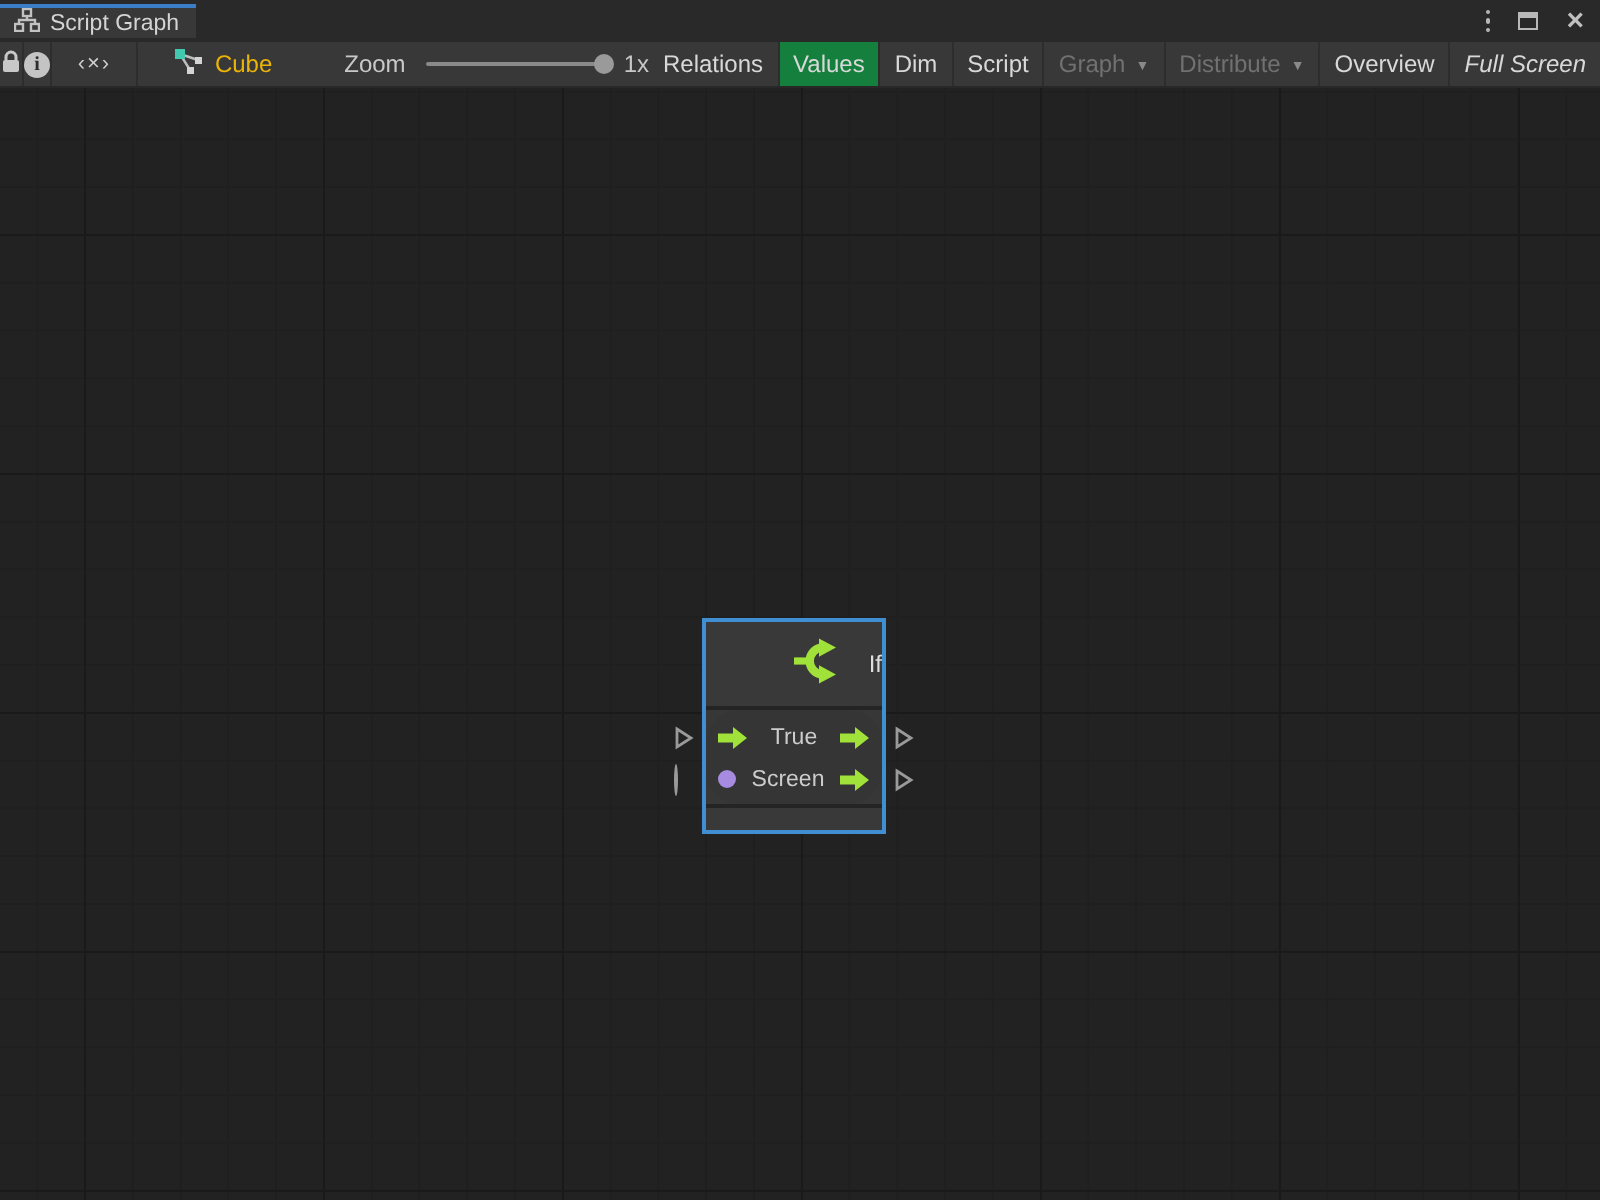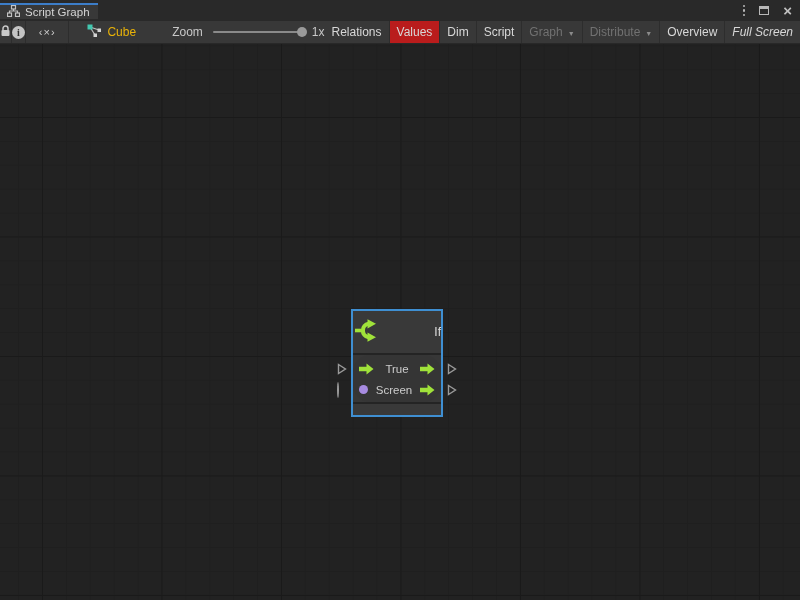--- a/index.html
+++ b/index.html
@@ -32,21 +32,21 @@
     height:23px; background:#383838; display:flex; align-items:stretch;
     border-bottom:1px solid #282828; font-size:12px;
   }
   .tbtn {
     display:flex; align-items:center; justify-content:center;
     padding:0 7px; border-right:1px solid #2d2d2d; color:#d8d8d8;
     white-space:nowrap; cursor:pointer;
   }
   .tbtn.icononly { width:25px; padding:0; }
   .tbtn.codebtn { width:86px; color:#cfcfcf; letter-spacing:1px; font-size:11px; }
-  .tbtn.selected { background:#b91c1c; }
+  .tbtn.selected { background:#15803d; }
   .tbtn.disabled { color:#717171; cursor:default; }
   .tbtn .dd { font-size:7px; margin-left:5px; position:relative; top:1px; color:#8a8a8a; }
   .graph-target { display:flex; align-items:center; gap:5px; padding:0 10px 0 18px; color:#eab308; }
   .zoom-group { display:flex; align-items:center; margin-left:26px; color:#c8c8c8;justify-content:space-between; }
   .slider { position:relative; width:92px; height:2px; background:#8a8a8a; margin:0 7px 0 10px; border-radius:1px; }
   .slider .handle {
     position:absolute; right:-2px; top:50%; transform:translateY(-50%);
     width:10px; height:10px; border-radius:50%; background:#9a9a9a;
   }
   .btn-group { margin-left:auto; display:flex; align-items:stretch; }
@@ -68,21 +68,21 @@
     background-size:119.5px 119.5px, 119.5px 119.5px, 23.9px 23.9px, 23.9px 23.9px;
     background-position:42px 73px, 42px 73px, 18.1px 1.3px, 18.1px 1.3px;
   }
 
   
   .node {
     position:absolute; left:351px; top:265px; width:92px;
     border:2px solid #3f8fd2; background:#373737;
   }
   .node-header {
-    height:44px; display:flex; align-items:center; justify-content:space-between;
+    height:44px; display:flex; align-items:center; justify-content:flex-end;
     gap:13px; border-bottom:2px solid #242424; background:#393939;
   }
   .node-title { color:#dedede; font-size:12px; }
   .port-rows { padding:3px 0 2px; background:#353535;border-radius:17px; }
   .port-row { height:21px; display:flex; align-items:center; padding:0 6px; position:relative; }
   .port-row .plabel { flex:1; text-align:center; color:#cccccc; font-size:11.5px; }
   .node-footer { height:13px; border-top:2px solid #242424; background:#393939; }
 
   .ext-port { position:absolute; }
   .ext-left  { left:-16px; }

